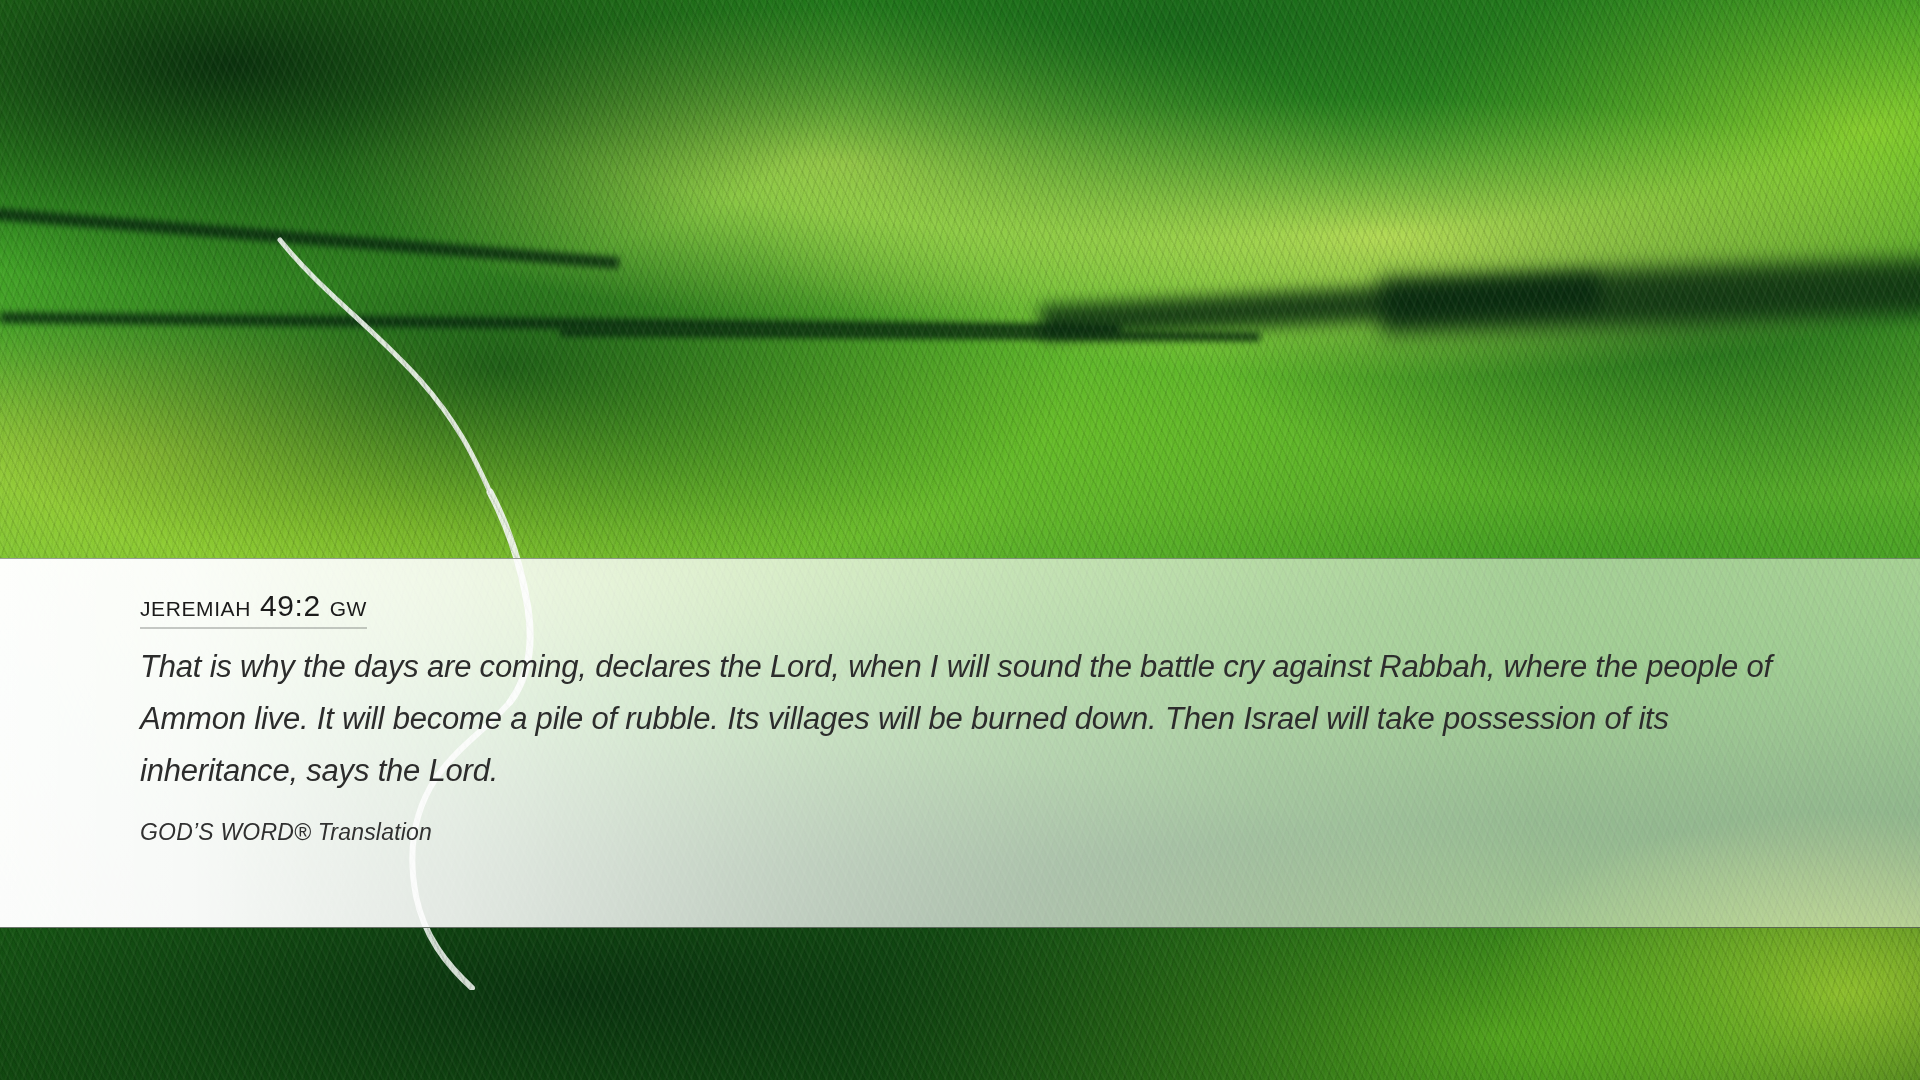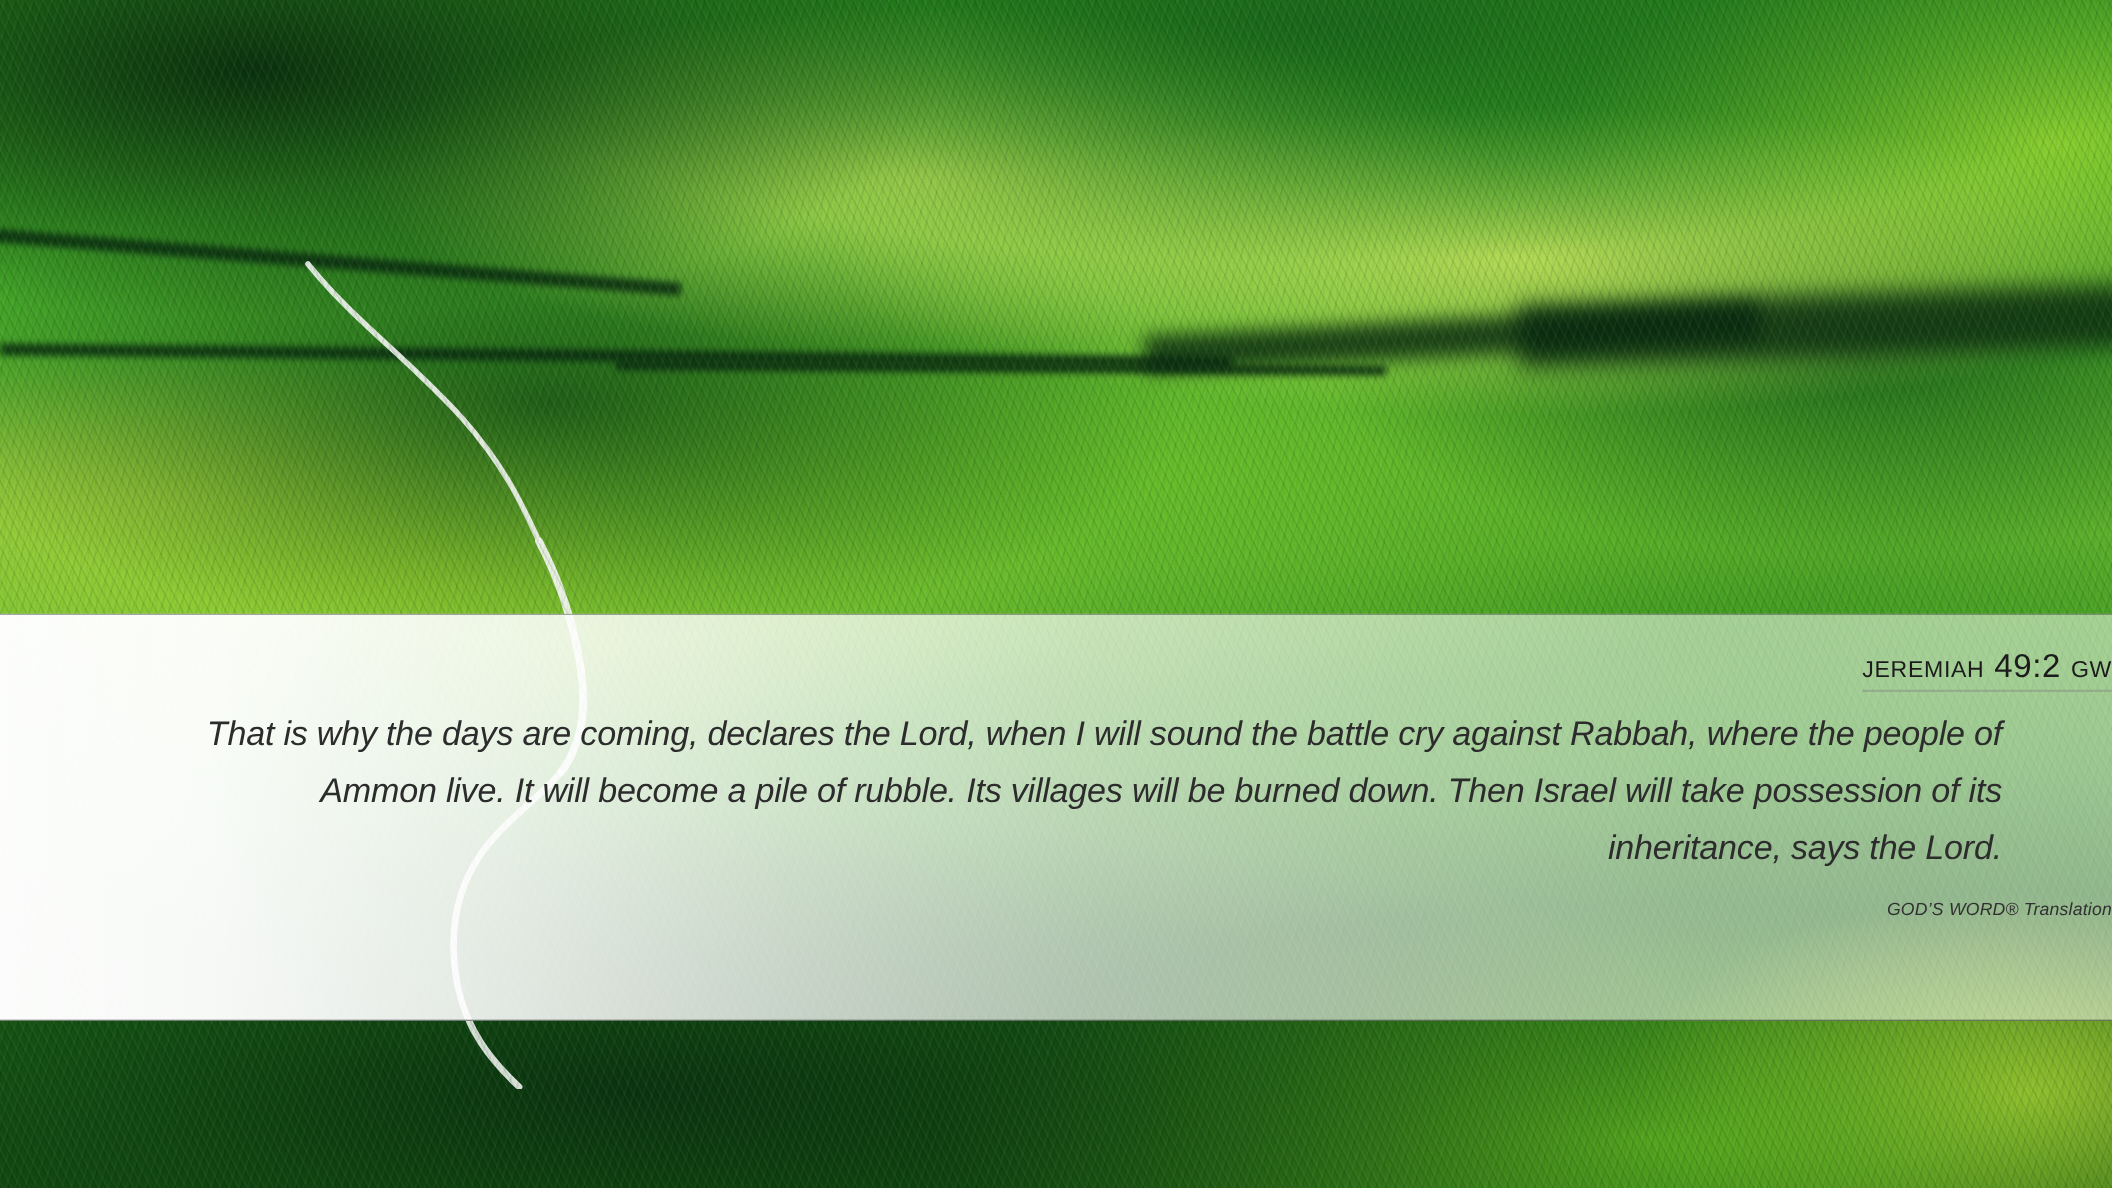--- a/index.html
+++ b/index.html
@@ -7,21 +7,20 @@
     width:1920px; height:1080px;
     overflow:hidden;
     background:#000;
     font-family:"Liberation Sans", sans-serif;
   }
 
   #stage {
     position:relative;
     width:1920px; height:1080px;
     overflow:hidden;
-    text-align:right;
   }
 
   
   .photo {
     position:absolute; inset:0;
     background-color:#2e8b1e;
     overflow:hidden;
   }
 
   
@@ -132,21 +131,21 @@
     line-height:52px;
     color:#2c2c2c;
     width:1680px;
     font-family:"Liberation Sans", sans-serif;
     letter-spacing:-0.2px;
   }
 
   .verse-attrib {
     margin-top:22px;
     font-style:italic;
-    font-size:16px;
+    font-size:23px;
     color:#303030;
     letter-spacing:0.2px;
     font-family:"Liberation Sans", sans-serif;
   }
 </style>
 </head>
 <body>
 
 <div id="stage">
 

